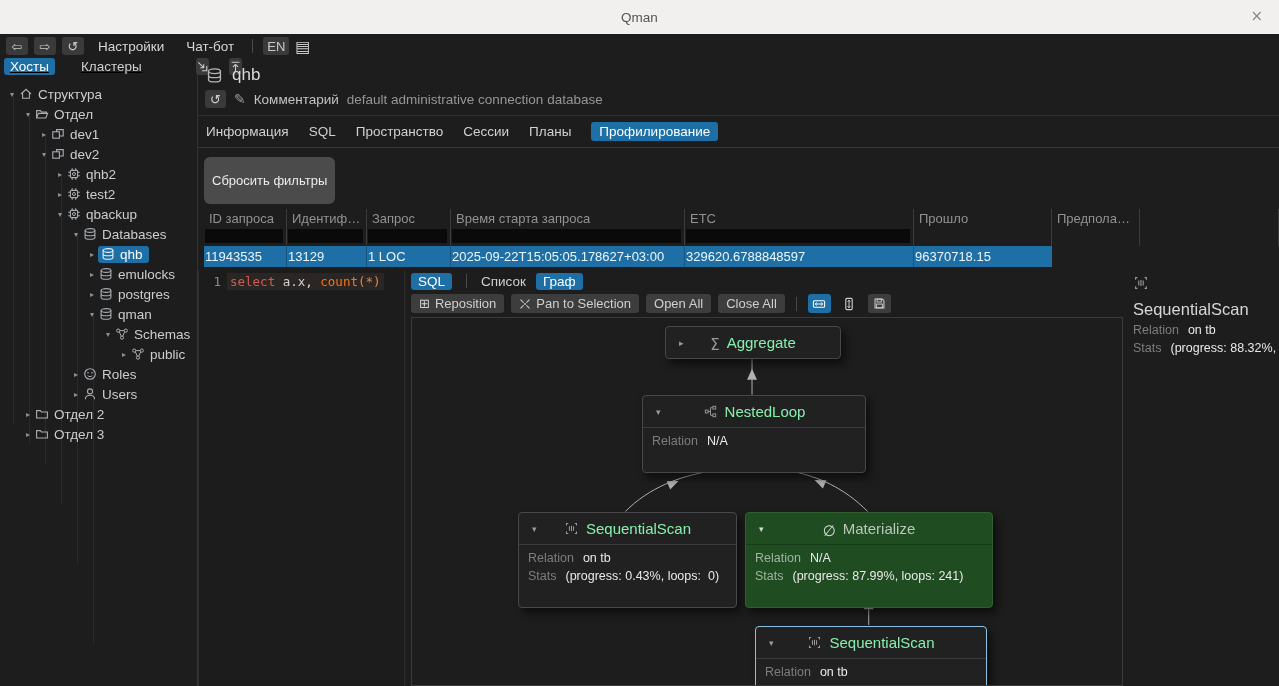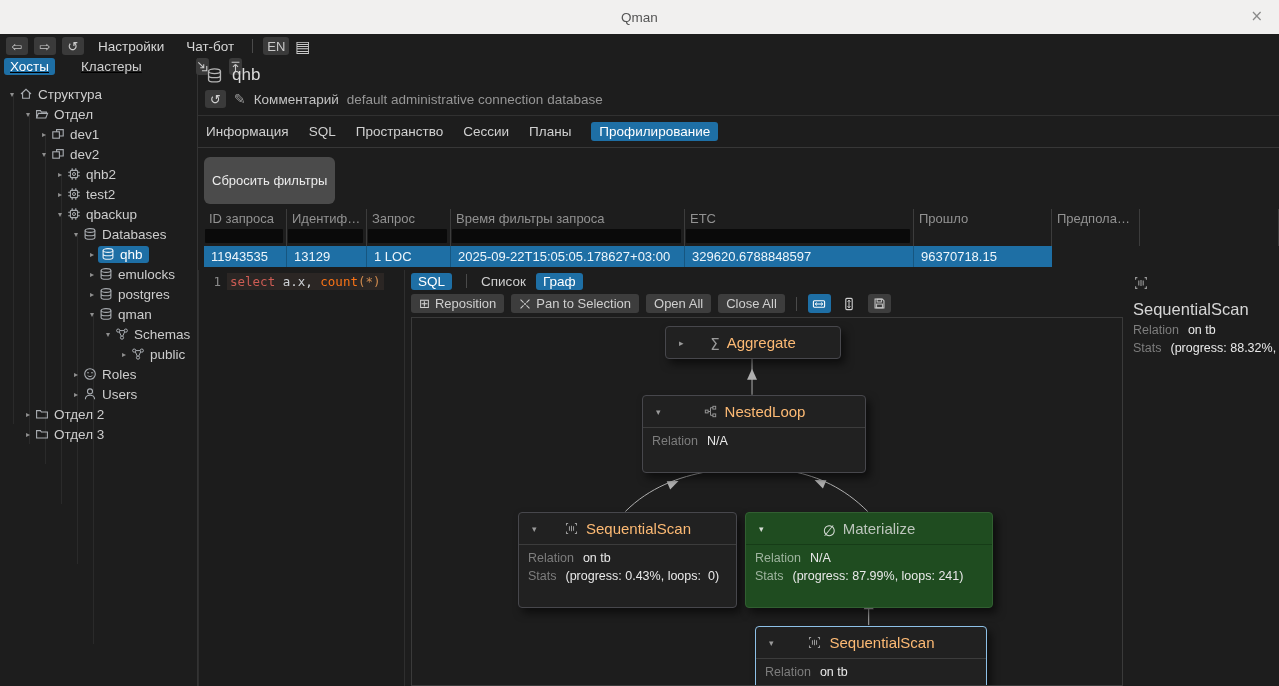--- a/index.html
+++ b/index.html
@@ -71,21 +71,21 @@
   .resetbtn { display:inline-block; background:#4b4b4b; color:#ececec; font-size:13px;
               padding:16px 8px; border-radius:6px; }
 
   
   .qtable { margin-left:6px; display:grid;
             grid-template-columns:83px 80px 84px 234px 229px 138px 88px 1fr; }
   .th { color:#929292; font-size:13px; padding:2px 5px; border-right:1px solid #3c3c3c;
         white-space:nowrap; overflow:hidden; }
   .tf { height:18px; border-right:1px solid #3c3c3c; padding:1px 3px 3px 1px; }
   .tf .fbox { background:#0a0a0a; height:14px; border-radius:1px; }
-  .td { background:var(--accent); color:#eef6fb; font-size:13px; padding:3px 7px;
+  .td { background:var(--accent); color:#eef6fb; font-size:13px; padding:3px 1px;
         border-right:1px solid rgba(10,40,60,.35); white-space:nowrap; overflow:hidden; }
   .td.last { border-right:none; }
   .filler { background:transparent; }
 
   
   .workspace { flex:1; display:flex; min-height:0; margin-top:3px; }
   .editor { width:207px; flex:0 0 auto; border-left:1px solid #2e2e2e; border-right:1px solid #2e2e2e;
             background:#1c1c1c; padding-top:3px; }
   .codeline { display:flex; align-items:center; font-family:"DejaVu Sans Mono", monospace; font-size:12.5px; }
   .lnum { width:22px; text-align:right; color:#8a8a8a; margin-right:6px; flex:0 0 auto; }
@@ -108,21 +108,21 @@
             background:#1d1d1d; overflow:hidden; }
   .edges { position:absolute; inset:0; pointer-events:none; }
 
   .node { position:absolute; background:#212121; border:1px solid #47474c; border-radius:4px;
           box-shadow:4px 5px 9px rgba(0,0,0,.55); }
   .node-header { position:relative; display:flex; align-items:center; justify-content:center;
                  gap:7px; height:31px; padding:0 12px; }
   .node-caret { position:absolute; left:13px; top:11px; color:#9a9a9a; font-size:9px; }
   .node-icon { color:#9a9a9a; width:15px; height:13px; }
   .node-icon.txt { width:auto; font-size:15px; }
-  .node-title { color:#fdba74; font-size:15px; }
+  .node-title { color:#86efac; font-size:15px; }
   .node-body { border-top:1px solid #3c3c3c; padding:4px 9px 22px 9px; font-size:12.5px; line-height:1.45; }
   .nlbl { color:#7d7d7d; margin-right:9px; }
   .nval { color:#e9e9e9; white-space:pre; }
 
   .node.green { background:#1f4c20; border-color:#315f31; }
   .node.green .node-body { border-top-color:#163c17; }
   .node.green .nlbl { color:#9fb49f; }
   .node.green .node-title { color:#bcc5bc; }
   .node.green .node-caret, .node.green .node-icon { color:#d6dcd6; }
   .node.selected { border-color:#8ec1e8; }
@@ -404,21 +404,21 @@
       </div>
 
       <div class="filter-bar">
         <span class="resetbtn">Сбросить фильтры</span>
       </div>
 
       <div class="qtable">
         <div class="th">ID запроса</div>
         <div class="th">Идентиф…</div>
         <div class="th">Запрос</div>
-        <div class="th">Время фильтры запроса</div>
+        <div class="th">Время старта запроса</div>
         <div class="th">ETC</div>
         <div class="th">Прошло</div>
         <div class="th">Предпола…</div>
         <div class="th filler"></div>
 
         <div class="tf">
             <div class="fbox"></div>
           </div>
         <div class="tf">
             <div class="fbox"></div>

